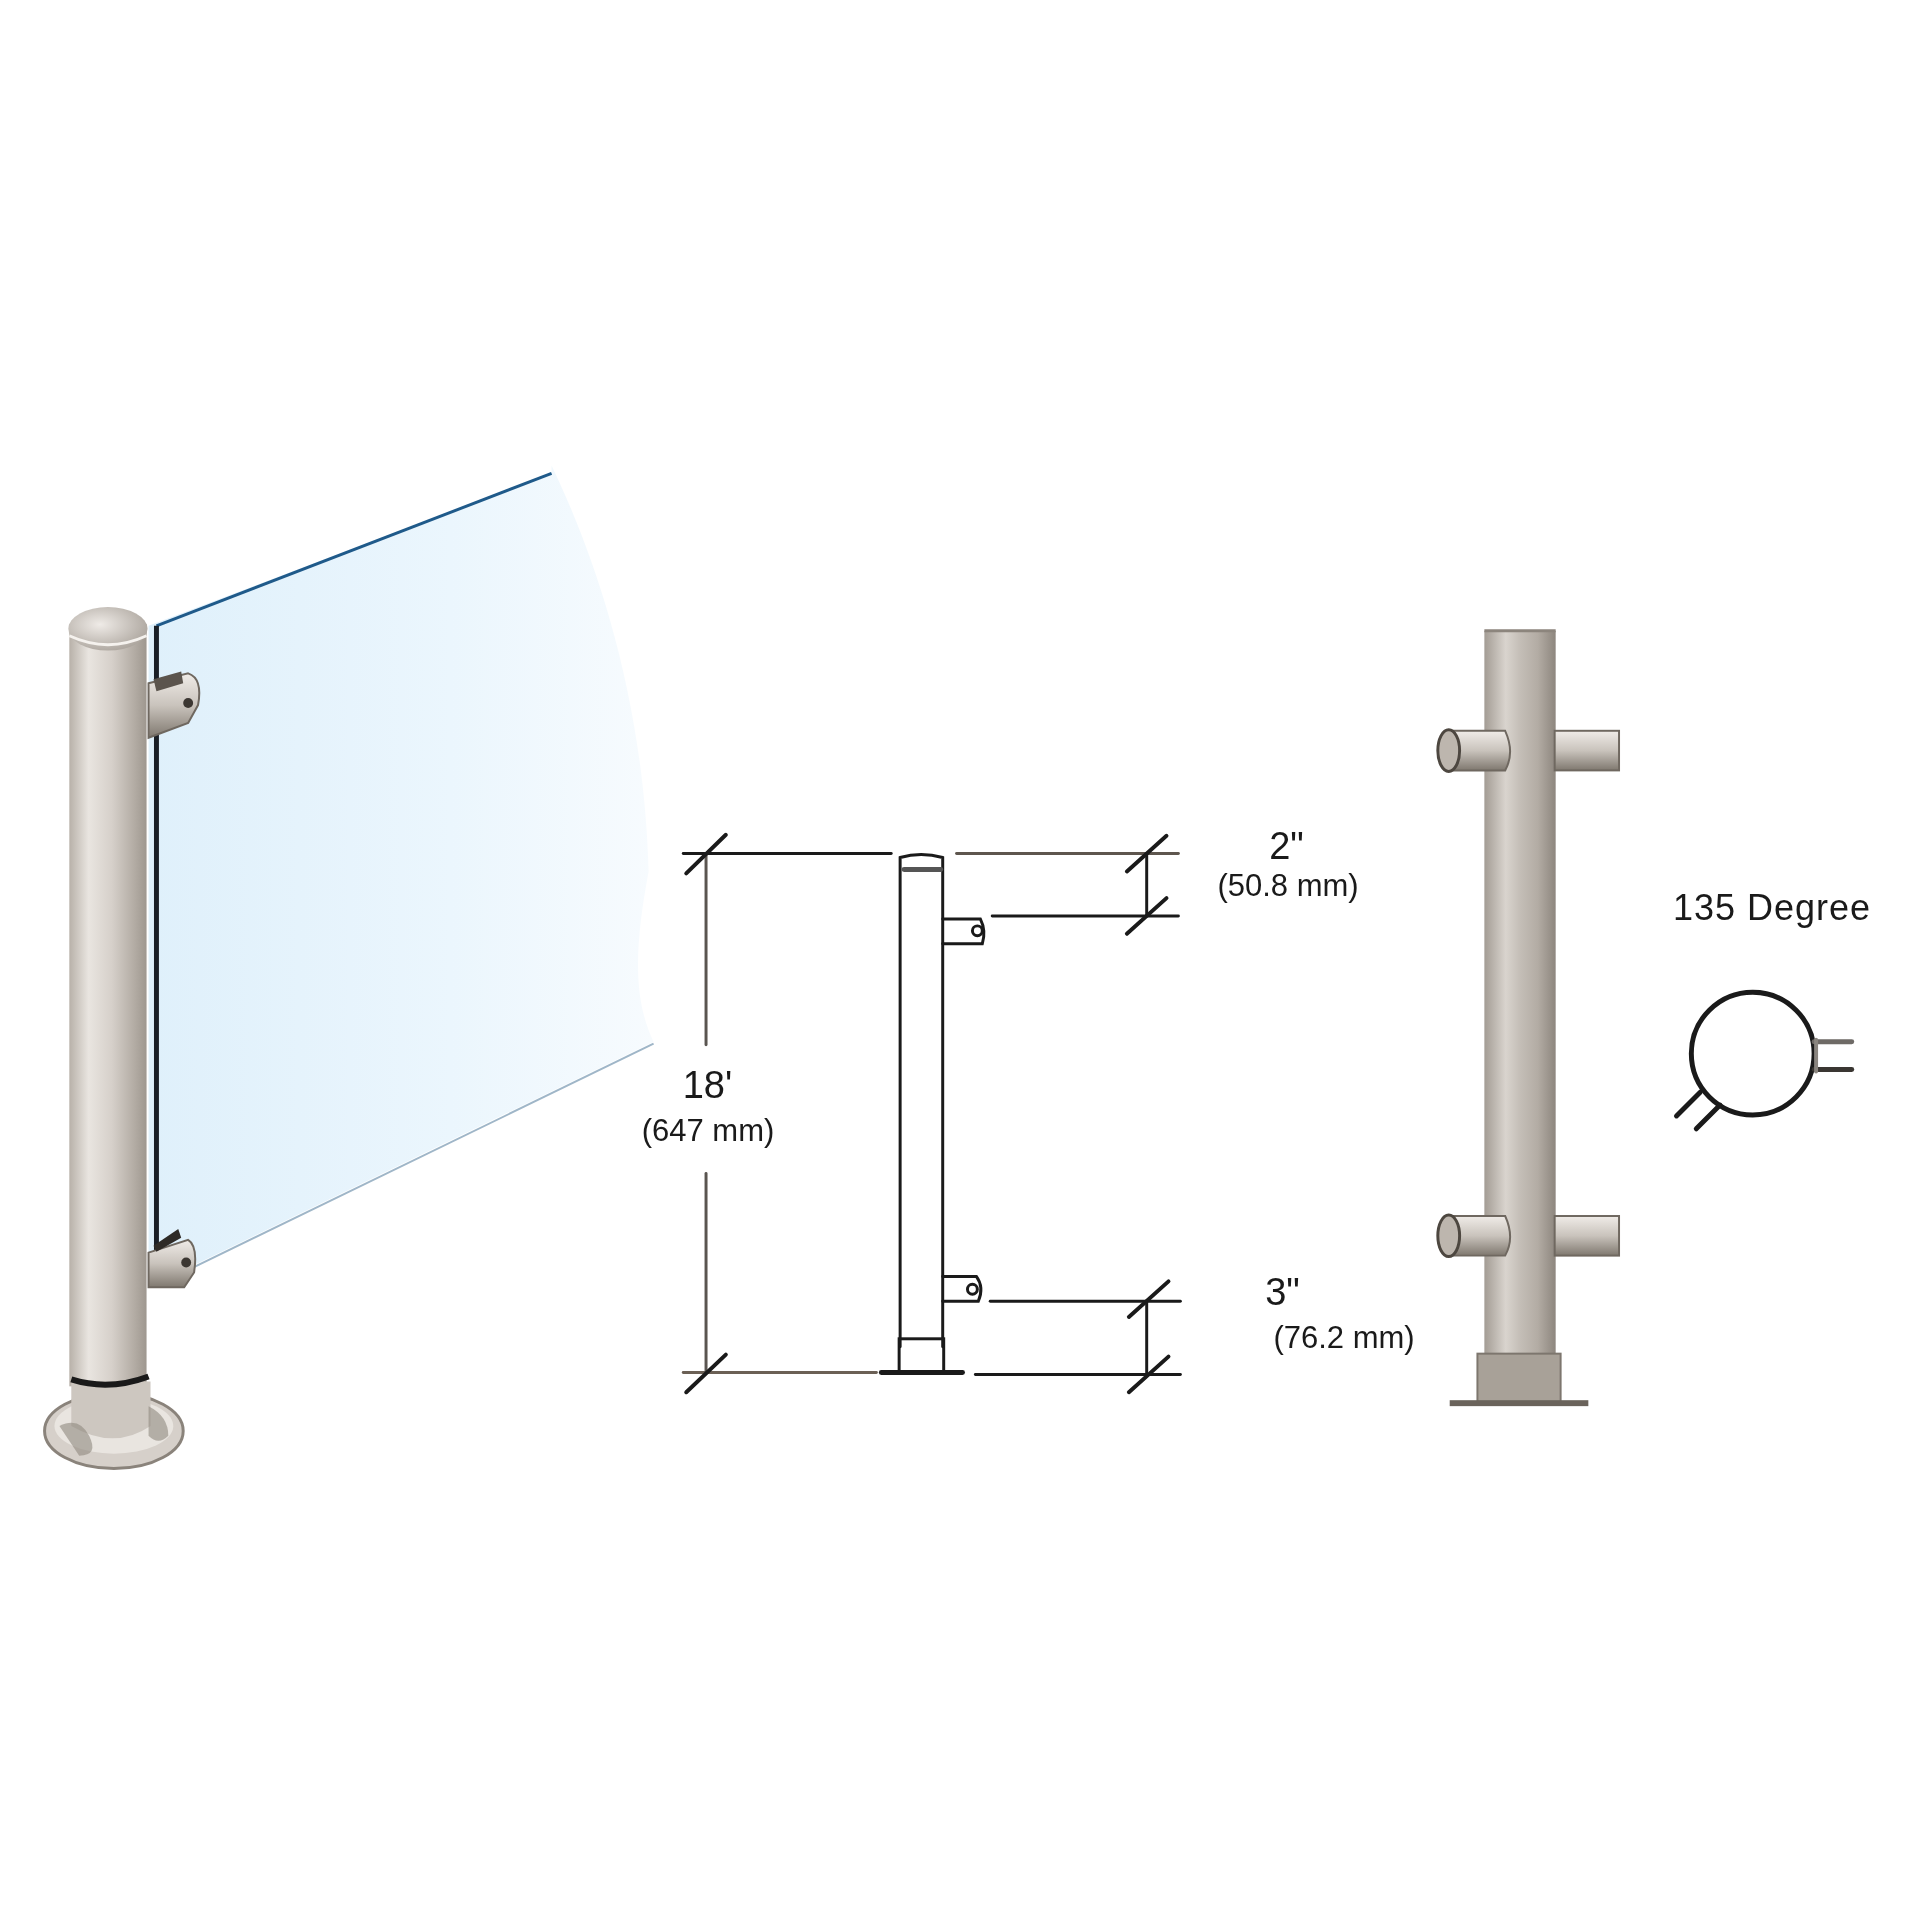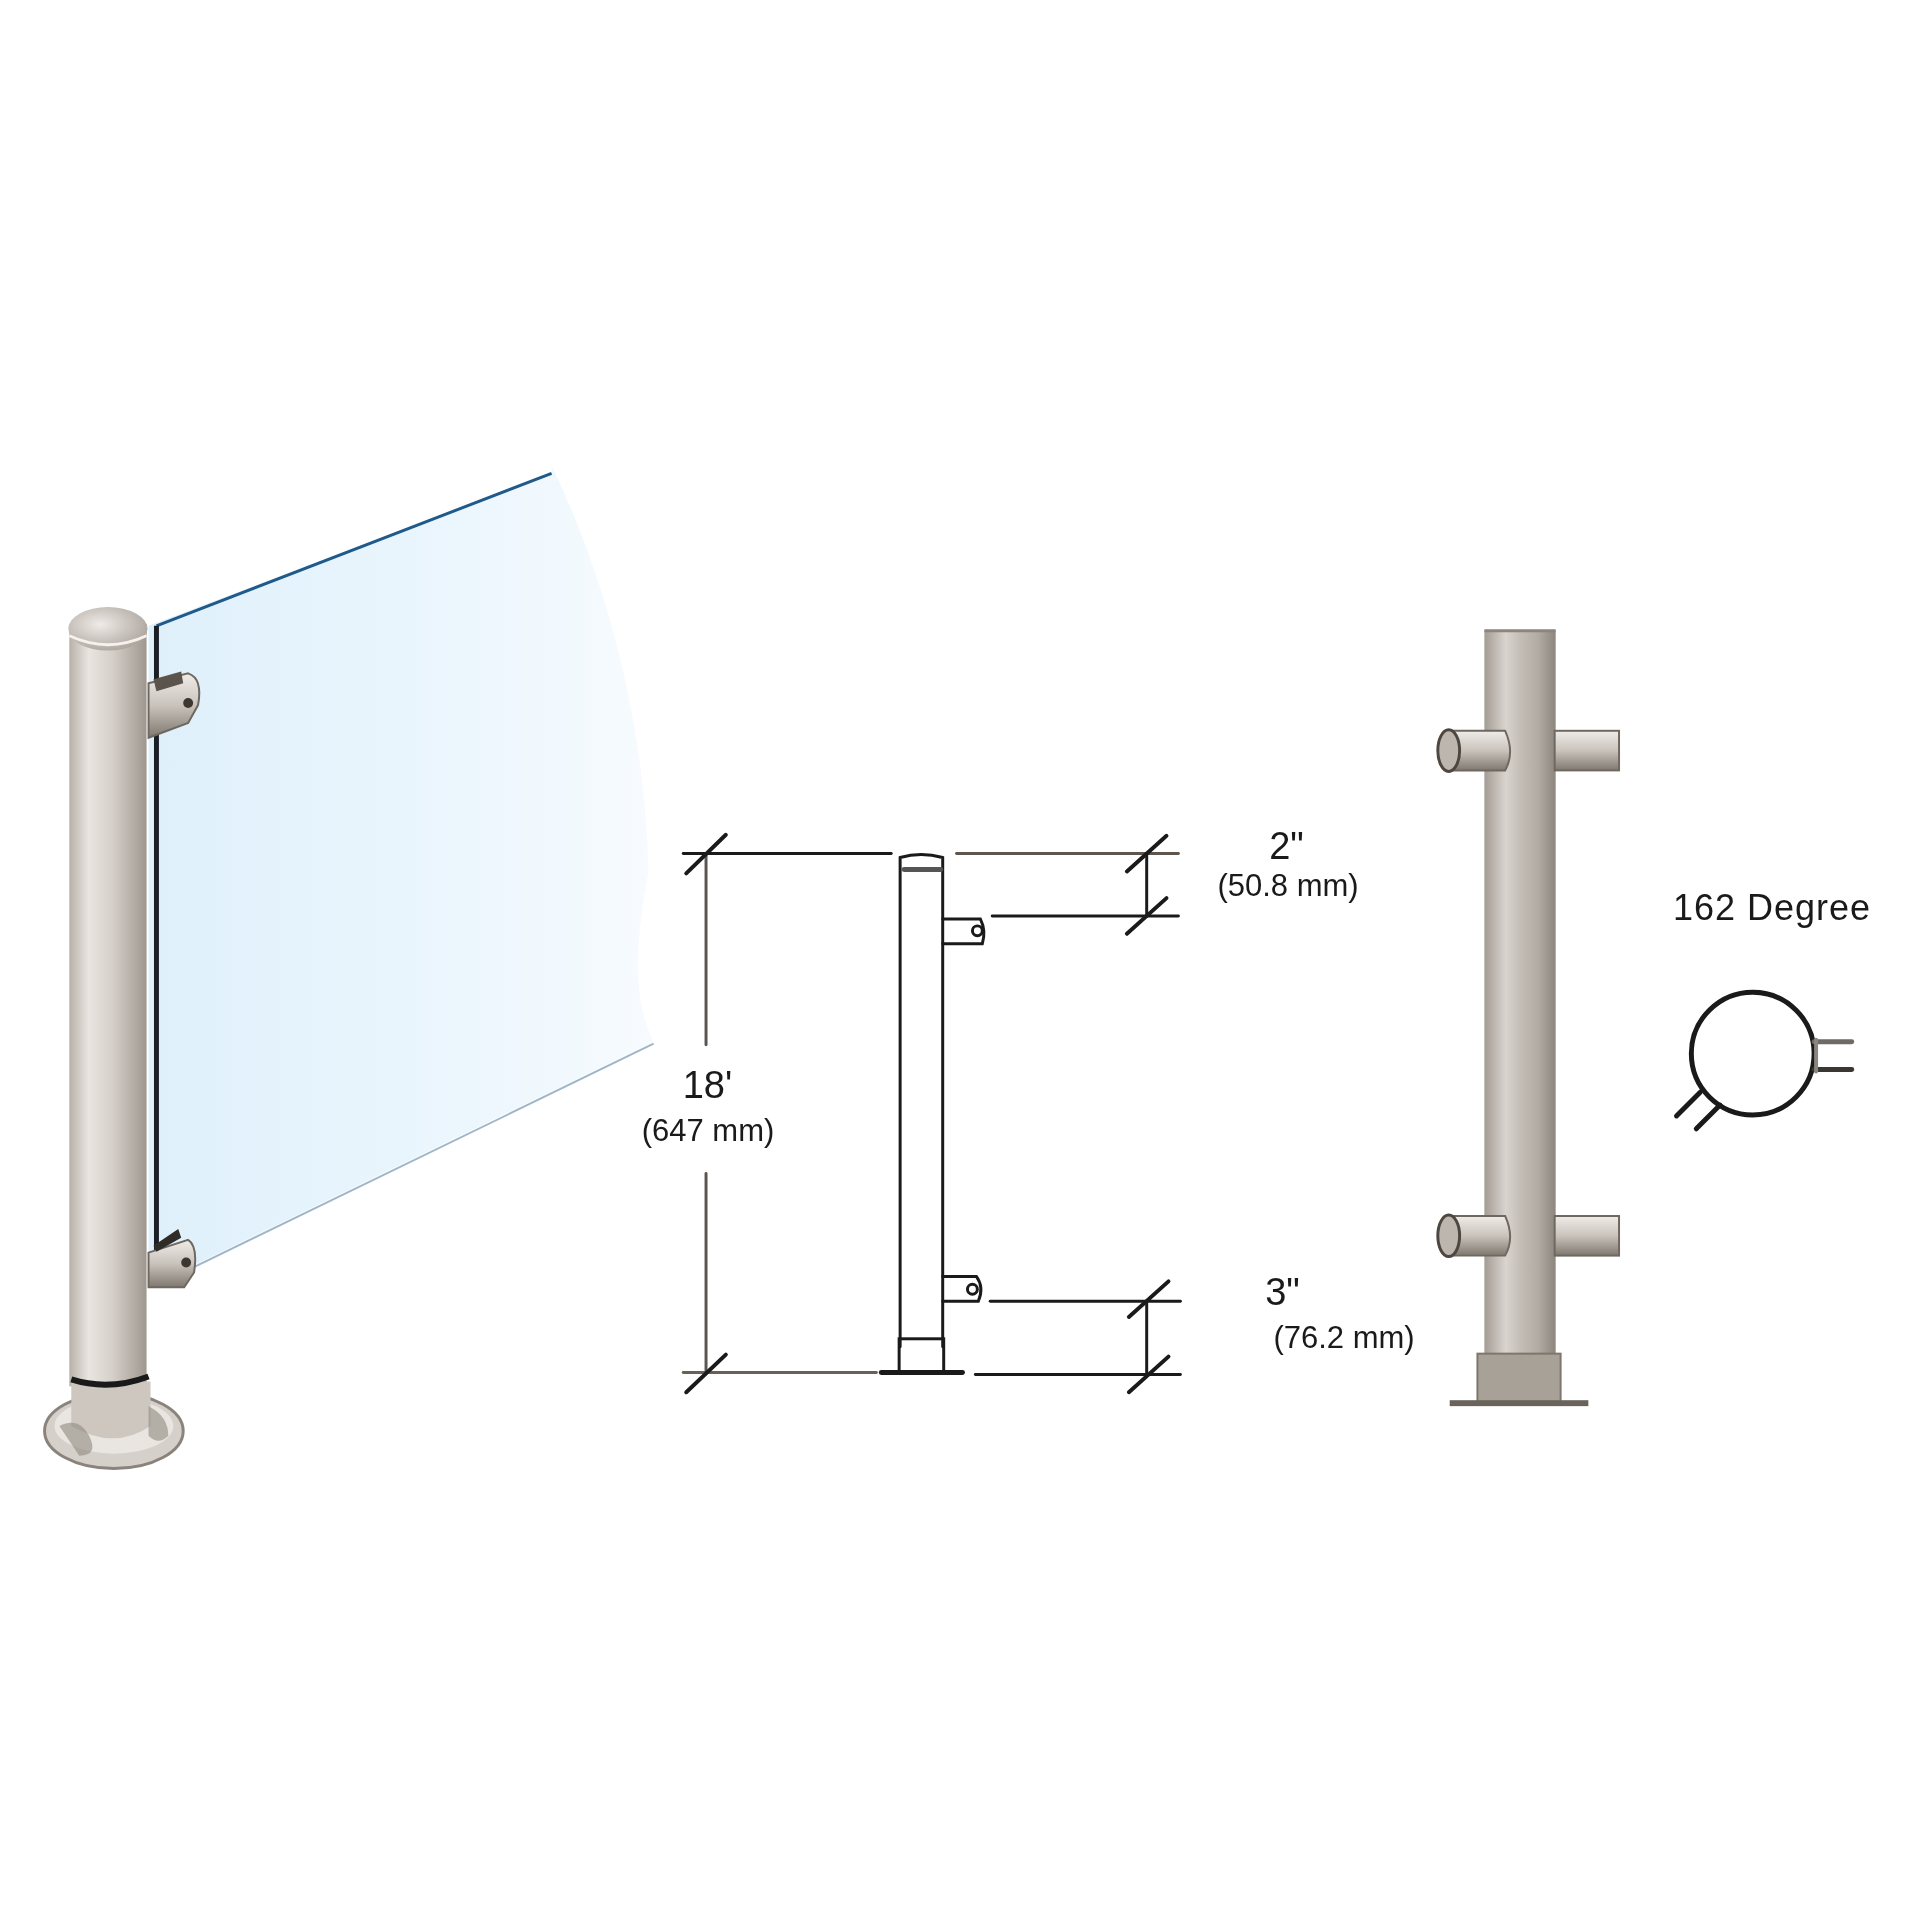--- a/index.html
+++ b/index.html
@@ -139,21 +139,21 @@
 
     <path d="M 1460 1228 L 1520 1228 Q 1530 1250 1520 1268 L 1462 1268 Z" fill="url(#clampGrad)" stroke="#6f6860" stroke-width="2"></path>
     <ellipse cx="1463" cy="1248" rx="11" ry="21" fill="#bdb6ae" stroke="#4d4740" stroke-width="3"></ellipse>
     <rect x="1570" y="1228" width="65" height="40" fill="url(#clampGrad)" stroke="#6f6860" stroke-width="2"></rect>
 
     <rect x="1492" y="1367" width="84" height="50" fill="#a8a198" stroke="#7d766e" stroke-width="2"></rect>
     <rect x="1464" y="1414" width="140" height="6" fill="#6a635b"></rect>
   </g>
 </svg>
 
-<div class="label title" style="left:1653px; top:887px; width:238px;">162 Degree</div>
+<div class="label title" style="left:1653px; top:887px; width:238px;">135 Degree</div>
 <svg class="layer" viewBox="0 0 1946 1946" xmlns="http://www.w3.org/2000/svg">
   <g stroke="#1a1a1a" fill="none" stroke-linecap="round">
     <circle cx="1770" cy="1064" r="62" stroke-width="5"></circle>
 
     <line x1="1832" y1="1052" x2="1870" y2="1052" stroke-width="5" stroke="#6e6a66"></line>
     <line x1="1832" y1="1080" x2="1870" y2="1080" stroke-width="5" stroke="#3a3632"></line>
     <line x1="1834" y1="1050" x2="1834" y2="1082" stroke-width="4" stroke="#8a857f"></line>
 
     <line x1="1717" y1="1103" x2="1693" y2="1127" stroke-width="5"></line>
     <line x1="1737" y1="1116" x2="1713" y2="1140" stroke-width="5"></line>

